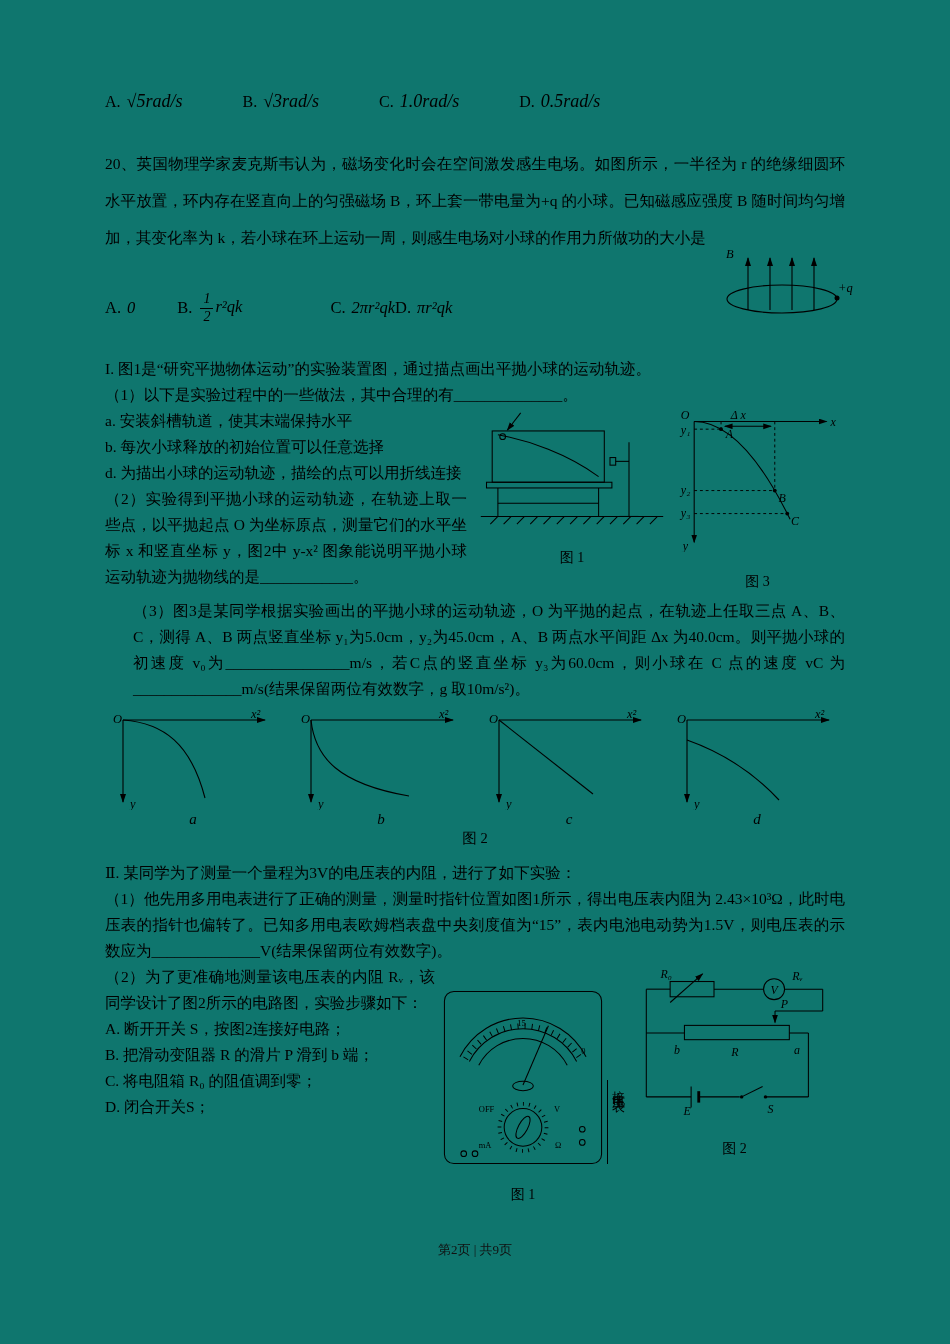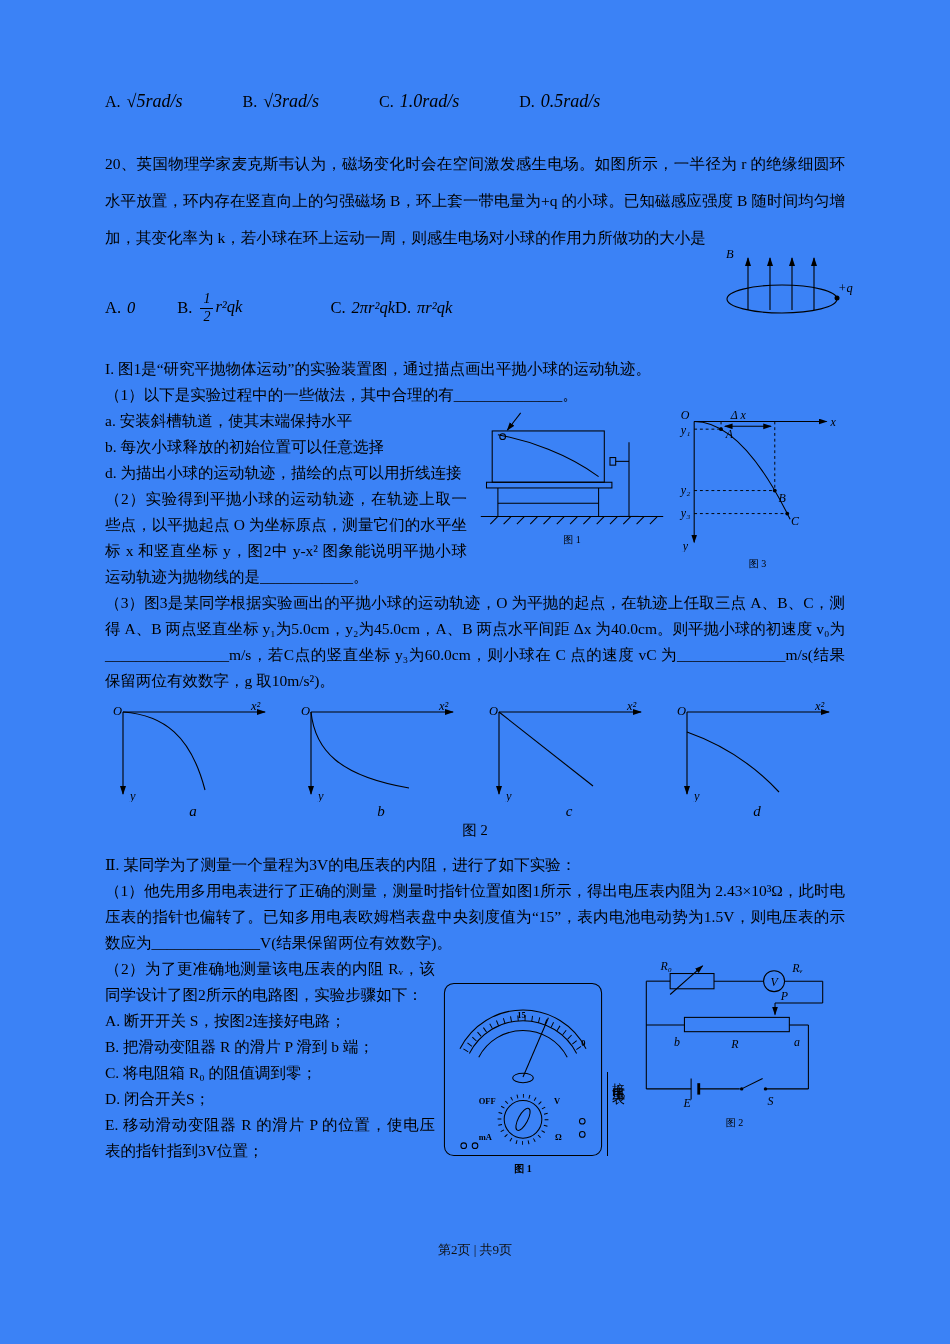--- a/index.html
+++ b/index.html
@@ -1,19 +1,19 @@
 <!DOCTYPE html>
 <html><head>
 <meta charset="utf-8">
 <style>
   * { margin:0; padding:0; box-sizing:border-box; }
   html,body { background:#ffffff; }
   .page {
     position:relative; width:950px; height:1344px; margin:0 auto;
-    background:#3b82f6; color:#000;
+    background:#0f766e; color:#000;
     font-family:"Liberation Serif","DejaVu Serif",serif;
     font-size:15.5px; line-height:26px;
     padding:88px 105px 0 105px; overflow:hidden;
   }
   .para { text-align:justify; }
   .m { font-style:italic; }
   .lbl { margin-right:6px; }
 
   
   .q19row { display:flex; margin-bottom:30px; font-size:16px; align-items:baseline; }
@@ -29,33 +29,33 @@
   .q20opts .opt.oc { }
   .frac { display:inline-block; vertical-align:-8px; text-align:center; font-size:14px; line-height:1.15; margin:0 2px; font-style:italic; }
   .frac .num { display:block; border-bottom:1px solid #000; padding:0 3px; }
   .frac .den { display:block; }
   .q20fig { position:absolute; right:-8px; top:-26px; }
 
   
   .sect { margin-top:4px; }
   .figblock1 { float:right; width:368px; display:flex; gap:8px; align-items:flex-start; margin:0 0 6px 10px; }
   .fig { text-align:center; }
-  .cap { font-size:10px; text-align:center; margin-top:2px; line-height:20px; }
-  .clear { clear:both; }
+  .cap { font-size:14px; text-align:center; margin-top:20px; line-height:20px; }
+  .clear { clear:both;margin-left:28px; }
 
   
   .fig2block { margin:8px 0 12px 0; }
   .graphrow { display:flex; justify-content:space-between; padding:0 4px; }
   .graph { text-align:center; }
   .glabel { font-style:italic; font-size:15px; line-height:18px; }
   .fig2cap { font-size:14.5px; text-align:center; line-height:20px; }
 
   
   .figblock2 { float:right; width:402px; display:flex; align-items:flex-start; margin:4px 0 4px 8px; }
-  .meterfig { margin-top:22px;font-weight:bold; }
+  .meterfig { margin-top:22px; }
   .vlabel {
     writing-mode:vertical-rl; text-orientation:upright;
     font-size:13px; line-height:16px; letter-spacing:3px;
     margin:112px 4px 0 4px; border-left:1px solid #000; padding-left:2px; height:84px;
   }
   .circuitfig { margin-left:2px; }
 
   .footer { position:absolute; left:0; right:0; bottom:81px; text-align:center; font-size:13px; color:#111; }
 
   
@@ -300,18 +300,17 @@
           </svg>
           <figcaption class="cap">图 2</figcaption>
         </figure>
       </div>
 
       <p class="para">（2）为了更准确地测量该电压表的内阻 Rᵥ，该同学设计了图2所示的电路图，实验步骤如下：</p>
       <p class="para">A. 断开开关 S，按图2连接好电路；</p>
       <p class="para">B. 把滑动变阻器 R 的滑片 P 滑到 b 端；</p>
       <p class="para">C. 将电阻箱 R₀ 的阻值调到零；</p>
       <p class="para">D. 闭合开关S；</p>
-      <p class="para">E. 移动滑动变阻器 R 的滑片 P 的位置，使电压表的指针指到3V位置；</p>
     </div>
   </section>
 
   <div class="footer">第2页 | 共9页</div>
 </div>
 
 </body></html>

